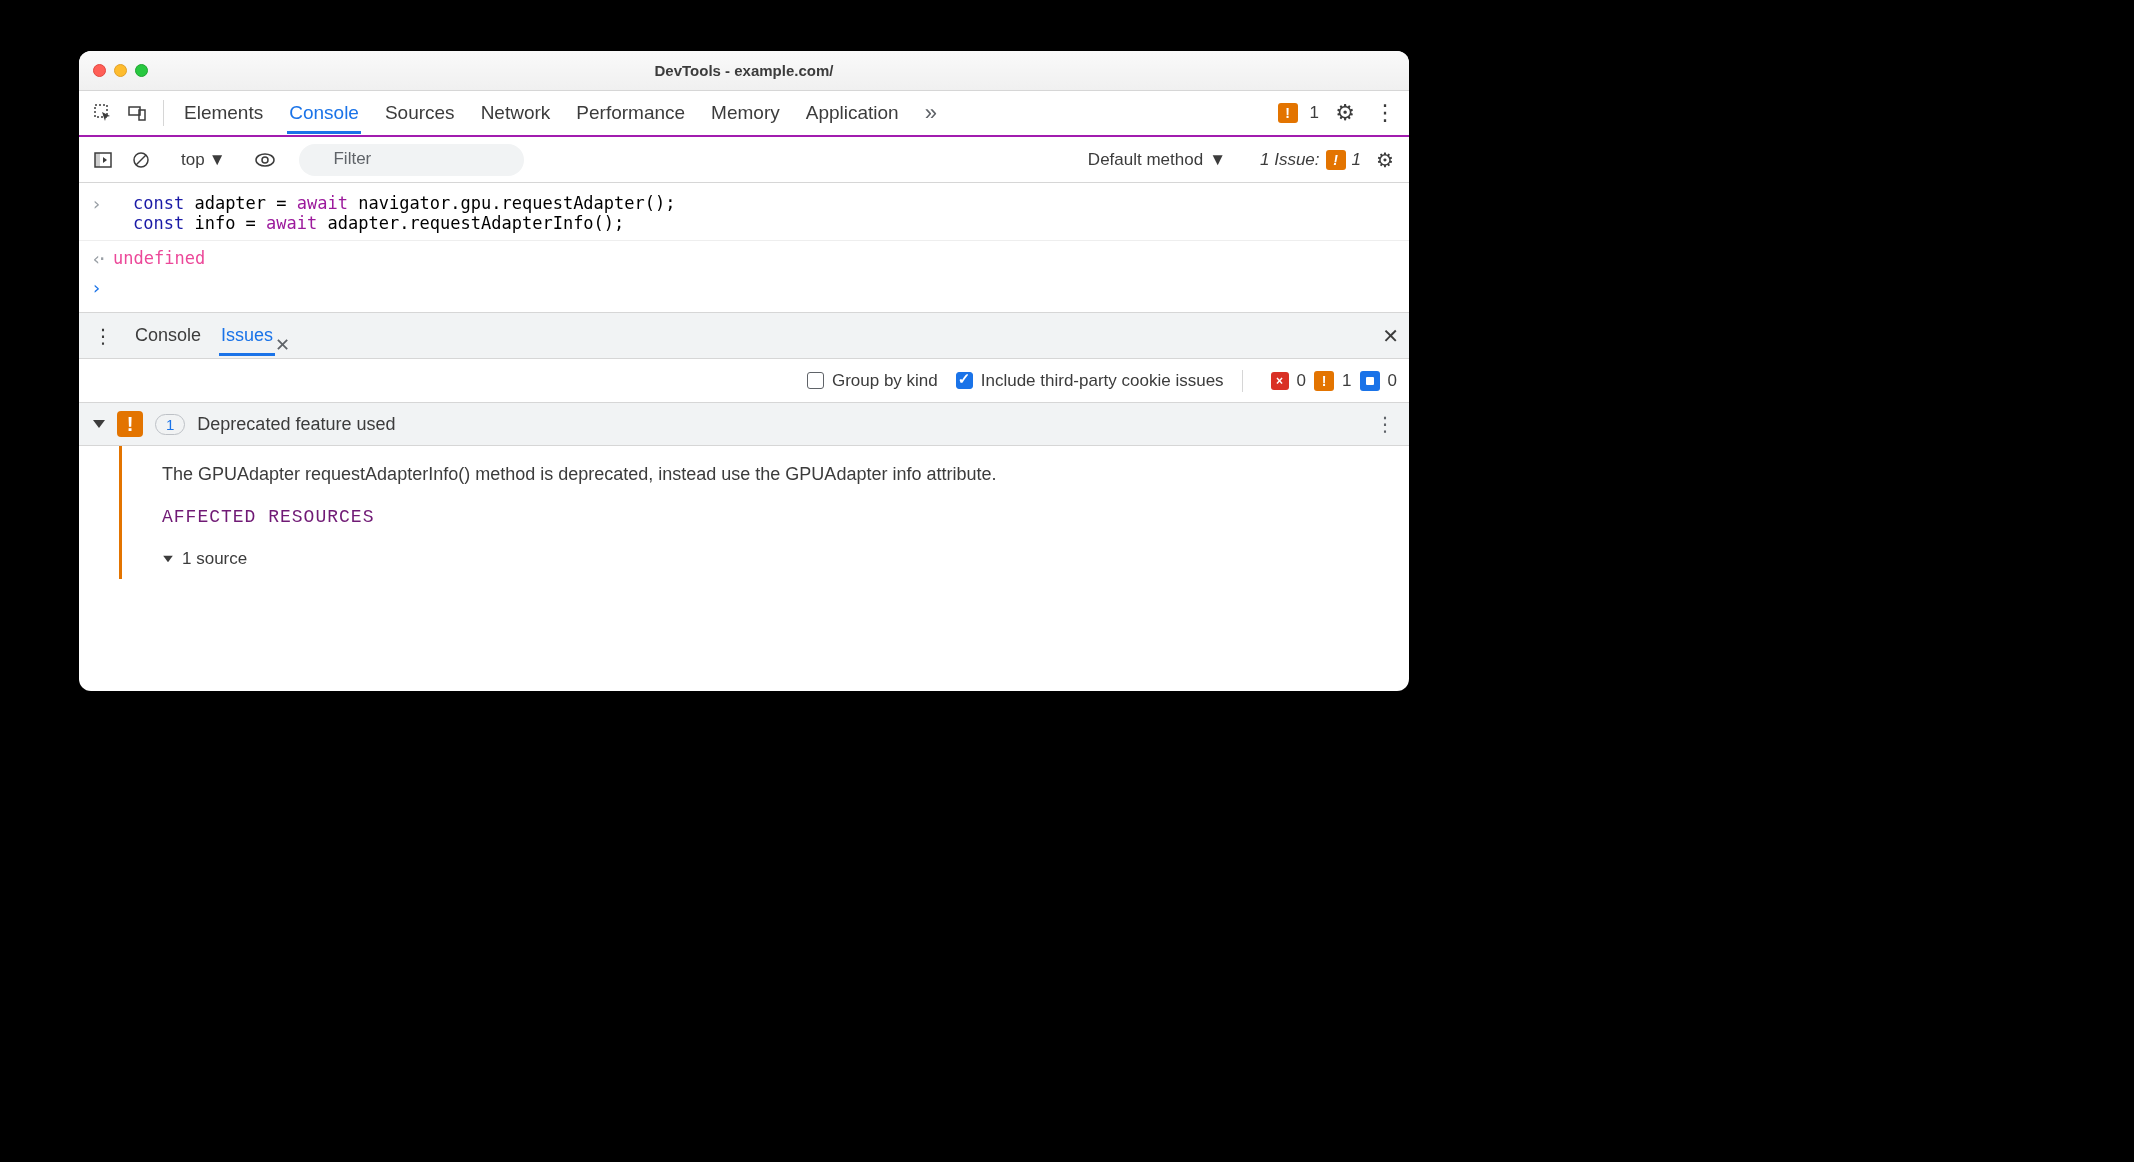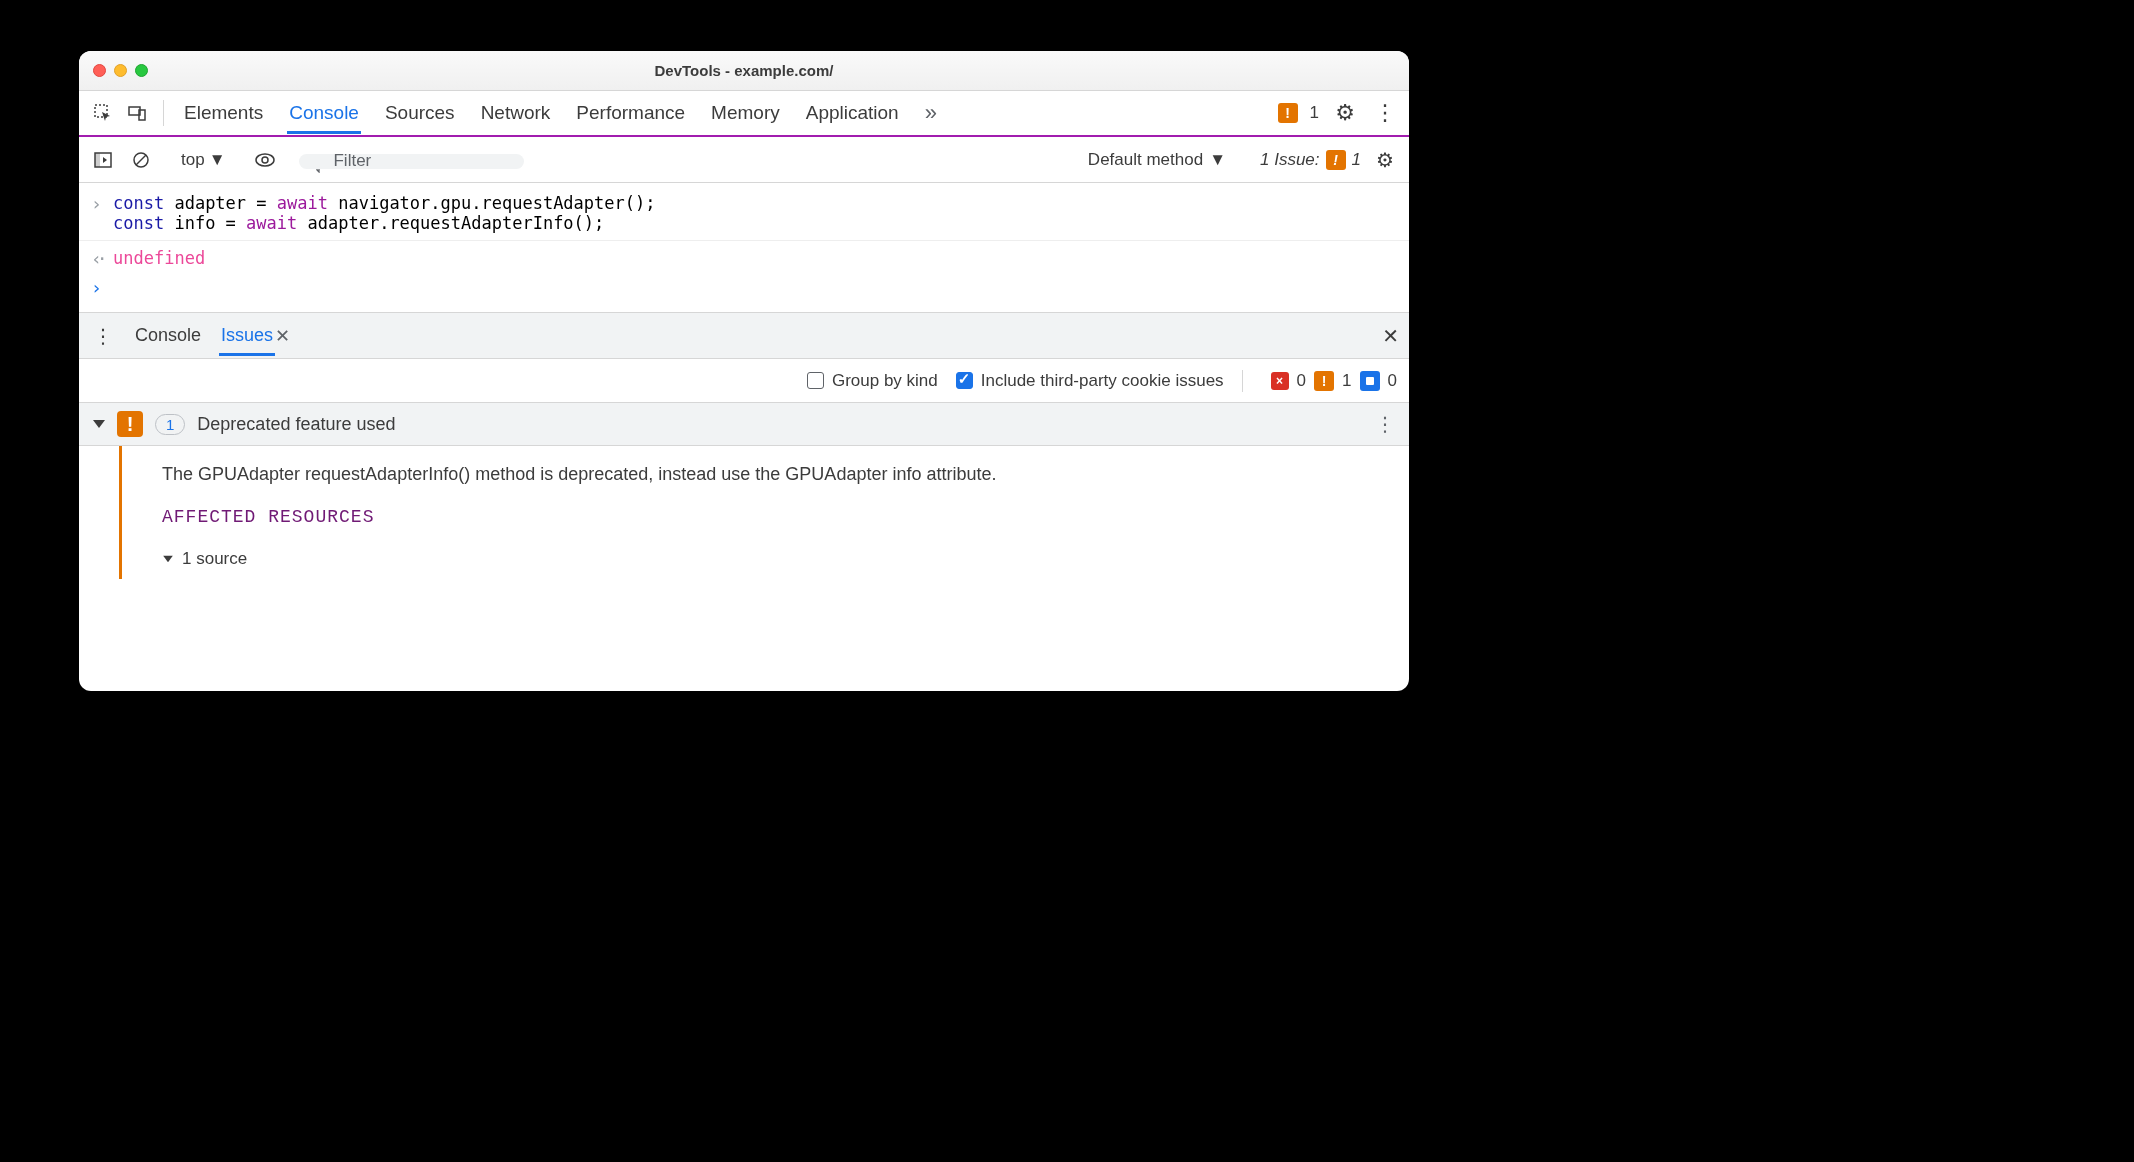--- a/index.html
+++ b/index.html
@@ -73,21 +73,21 @@
   .subbar {
     height: 46px;
     border-bottom: 1px solid #d6d6d6;
     display:flex; align-items:center;
     padding: 0 10px; gap:10px;
     background:#fff;
   }
   .context-sel { display:flex; align-items:center; gap:4px; color:#3c3c3c; font-size:17px; padding:3px 6px; border-radius:4px;}
   .filter-input {
     flex:0 0 620px;
-    height:15px;
+    height:32px;
     background:#f1f3f4;
     border:none;
     border-radius:16px;
     padding:0 14px 0 34px;
     position:relative;
   }
   .filter-wrap { position:relative; }
   .filter-wrap .funnel { position:absolute; left:12px; top:7px; color:#5f6368; }
   .filter-input::placeholder { color:#5f6368; font-size:17px; }
   .levels { margin-left:auto; display:flex; align-items:center; gap:6px; color:#3c3c3c; font-size:17px;}
@@ -99,21 +99,21 @@
     padding: 6px 12px 10px 12px;
     border-bottom:1px solid #d6d6d6;
     flex:0 0 auto;
   }
   .crow { display:flex; align-items:flex-start; gap:8px; padding:4px 0;}
   .crow .caret { width:14px; color:#6e6e6e; font-weight:400;}
   .crow .caret.in::before { content:'›'; color:#9aa0a6; font-size:18px;}
   .crow .caret.out::before { content:'‹·'; letter-spacing:-5px; color:#9aa0a6; font-size:18px;}
   .crow .caret.prompt::before { content:'›'; color:#1a73e8; font-size:18px;}
   .code { white-space:pre; }
-  .k-const { color:#1a1aa6; }
+  .k-const { color:#1a1aa6;margin-left:20px; }
   .k-await { color:#9c1a9c; }
   .undef { color:#ec4899; }
   .hr { border-top:1px solid #eee; margin:3px -12px; }
   
   .drawer-tabs {
     height:46px; border-bottom:1px solid #d6d6d6; background:#f1f3f4;
     display:flex; align-items:center; padding:0 10px; gap:16px;
   }
   .dtab { font-size:18px; color:#3c3c3c; padding:10px 2px;}
   .dtab.active { color:#1a73e8; border-bottom:3px solid #1a73e8; padding-bottom:7px; }
@@ -259,21 +259,21 @@
       <span class="undef">undefined</span>
     </div>
     <div class="crow">
       <span class="caret prompt"></span>
     </div>
   </div>
 
   <div class="drawer-tabs">
     <div class="icon-btn" style="font-size:20px;">⋮</div>
     <div class="dtab">Console</div>
-    <div style="display:flex;align-items:center;gap:6px;">
+    <div style="display:flex;align-items:flex-end;gap:6px;">
       <div class="dtab active">Issues</div>
       <span class="close-x">✕</span>
     </div>
     <div class="drawer-right" style="font-size:20px;color:#3c3c3c;">✕</div>
   </div>
 
   <div class="issues-bar">
     <label class="chk">
       <span class="chkbox"></span>
       <span>Group by kind</span>

